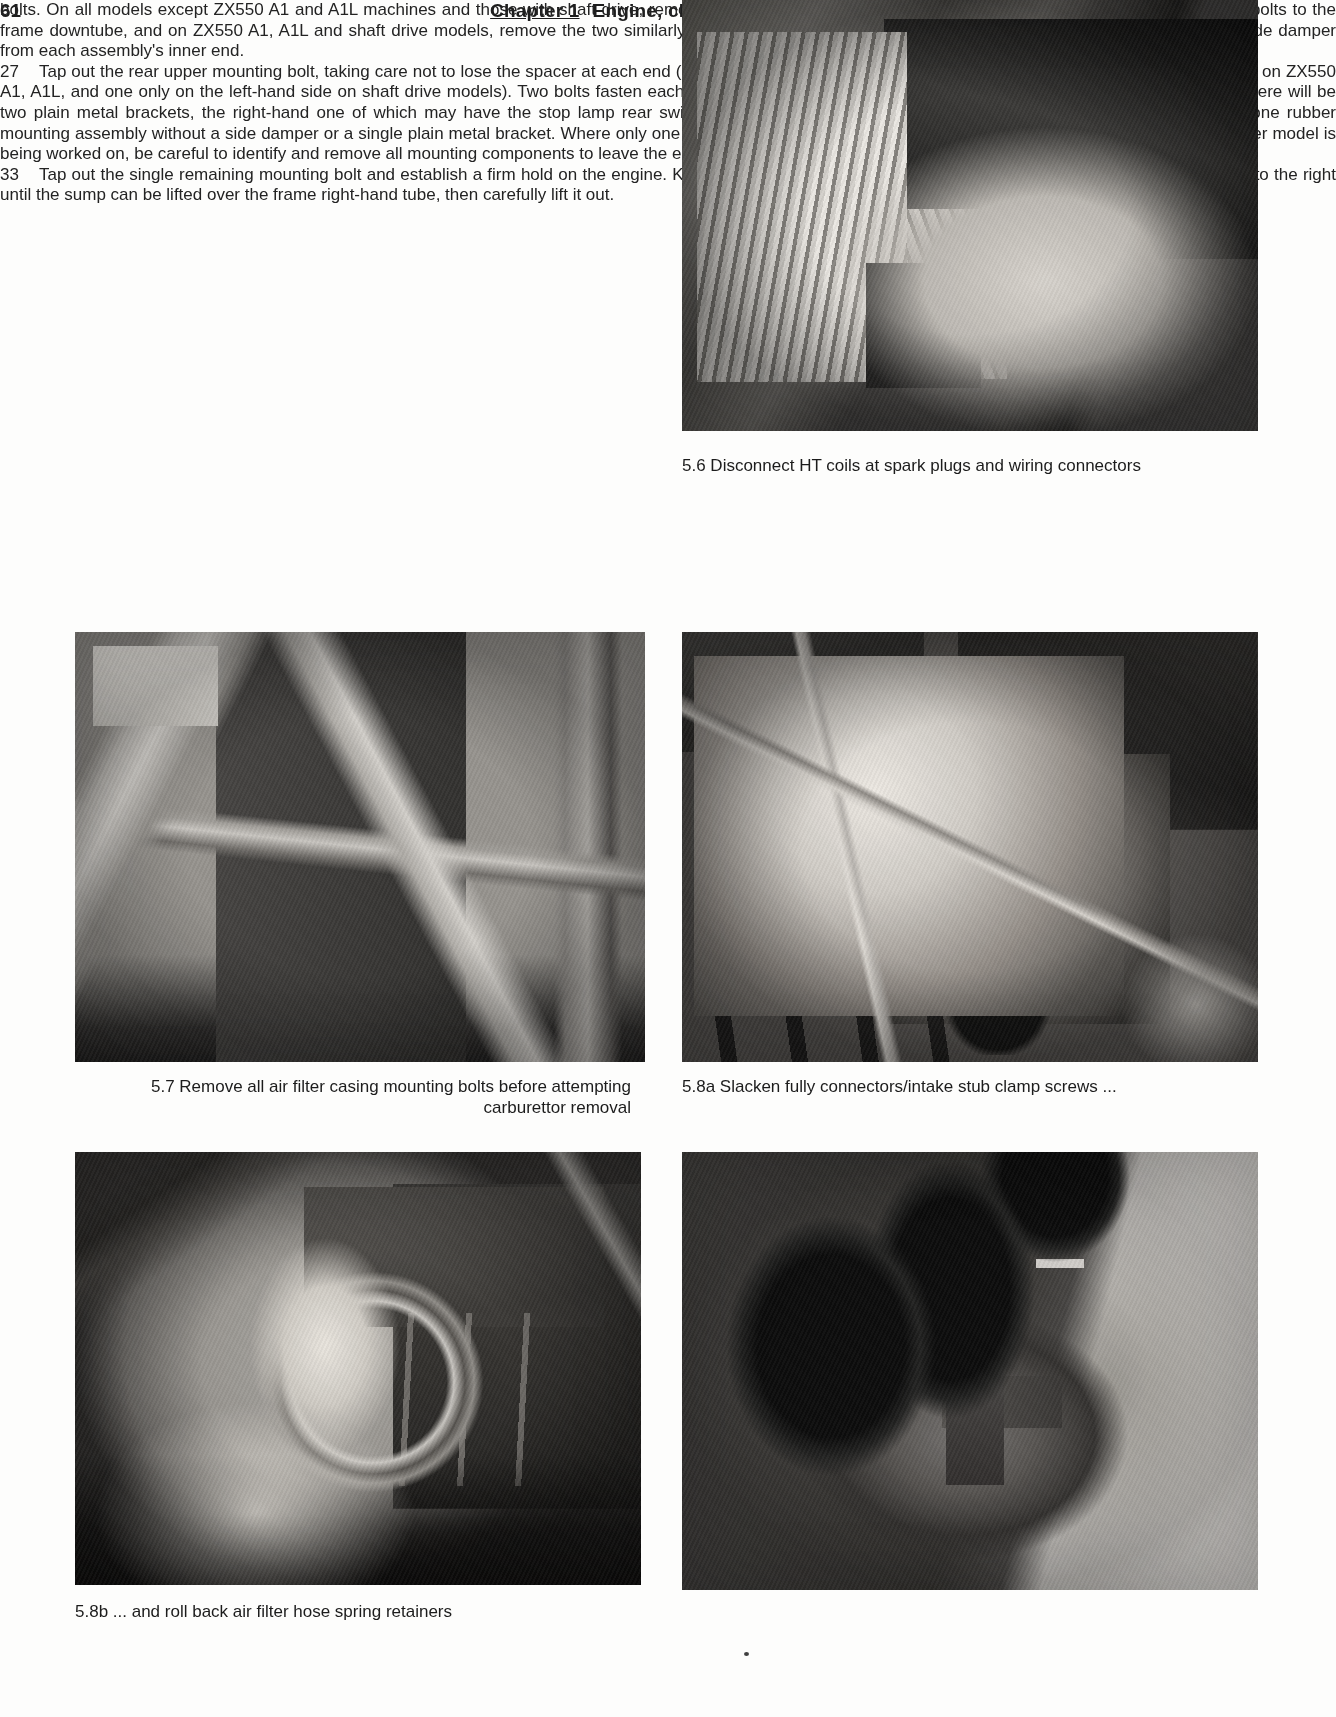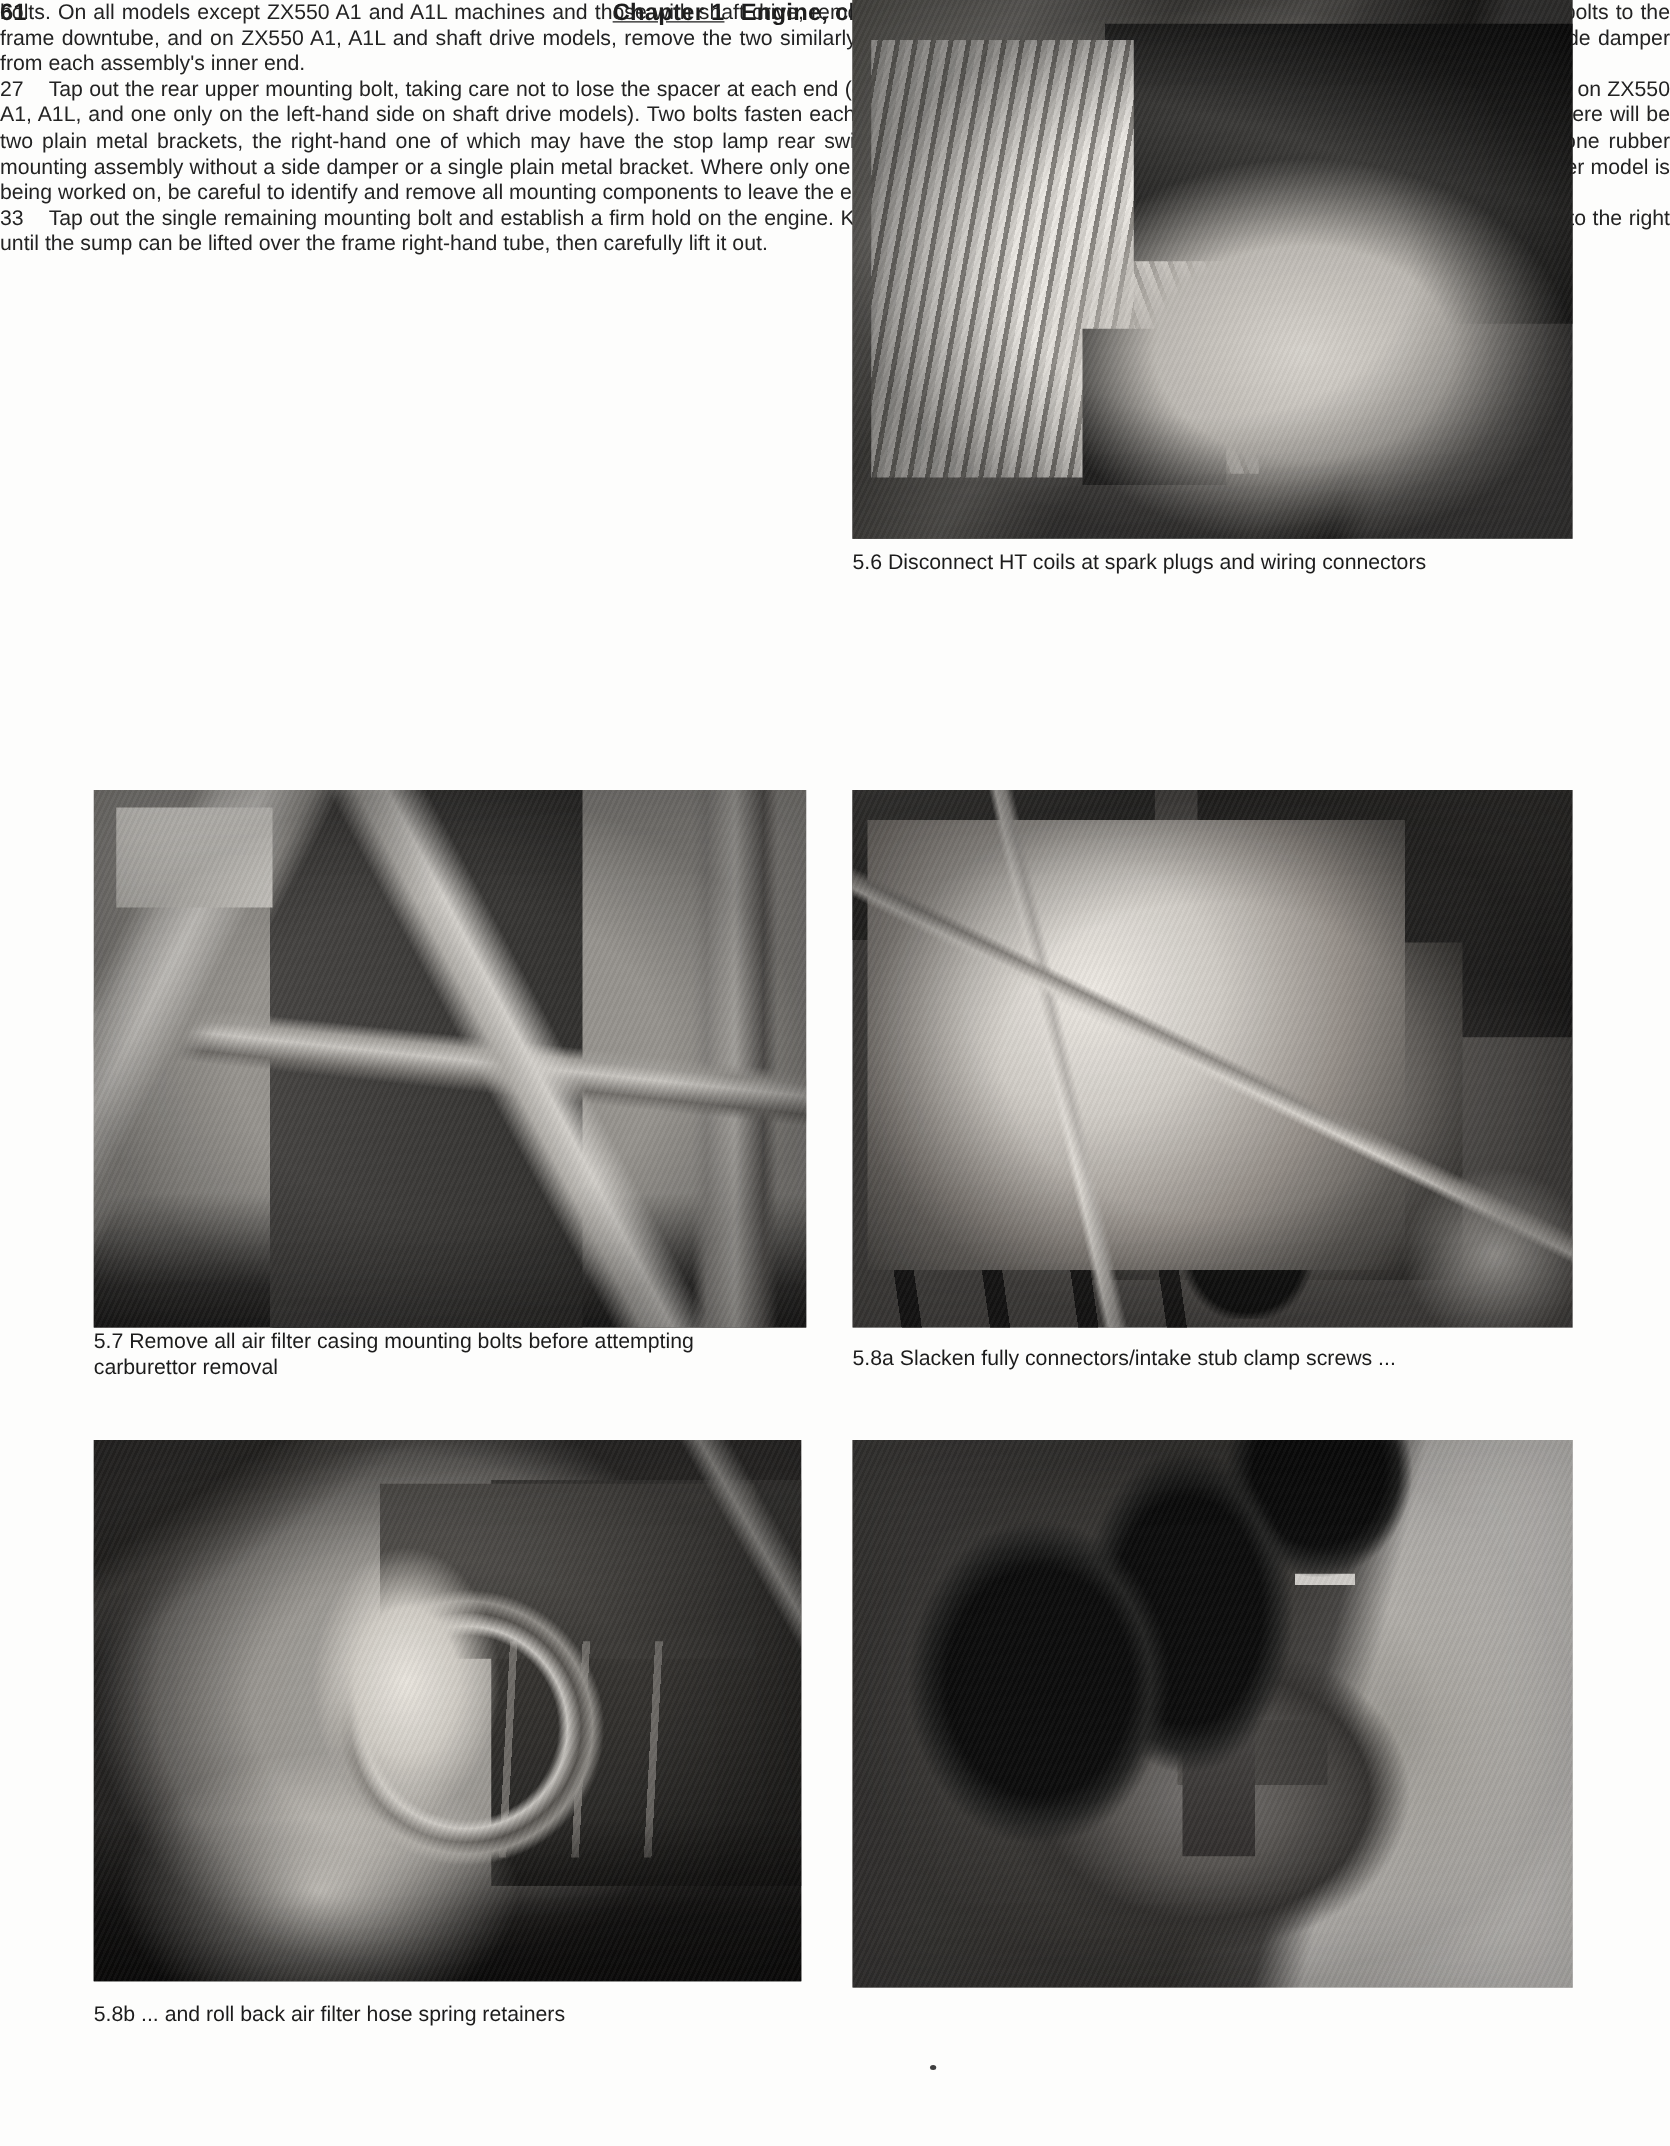--- a/index.html
+++ b/index.html
@@ -34,22 +34,22 @@
   .fig-511{left:682px;top:1152px;width:576px;}
   .photo{
     position:relative;width:100%;background-repeat:no-repeat;
     box-shadow:inset 0 0 70px rgba(0,0,0,0.18);
   }
   .photo::after{
     content:"";position:absolute;inset:0;pointer-events:none;
     background:repeating-linear-gradient(115deg,rgba(255,255,255,0.035) 0 2px,rgba(0,0,0,0.035) 2px 4px);
   }
   .caption{font-size:17px;line-height:21px;color:#1c1c1c;text-align:left;}
-  .fig-56  .photo{height:431px;} .fig-56  .caption{margin-top:8px;}
-  .fig-57  .photo{height:430px;} .fig-57  .caption{max-width:556px;}
+  .fig-56  .photo{height:431px;} .fig-56  .caption{margin-top:24px;}
+  .fig-57  .photo{height:430px;} .fig-57  .caption{margin-top:14px;max-width:556px;text-align:right;}
   .fig-58a .photo{height:430px;} .fig-58a .caption{margin-top:14px;}
   .fig-58b .photo{height:433px;} .fig-58b .caption{margin-top:16px;}
   .fig-511 .photo{height:438px;} .fig-511 .caption{margin-top:9px;max-width:560px;}
 
   
   .p56{
     background-color:#4e4c4a;
     background-image:
       radial-gradient(ellipse closest-side at 50% 50%, rgba(0,0,0,0) 55%, rgba(0,0,0,0.38) 100%),
       radial-gradient(ellipse closest-side at 50% 50%, #d6d2cc 0%, #bcb8b2 55%, rgba(188,184,178,0) 100%),

